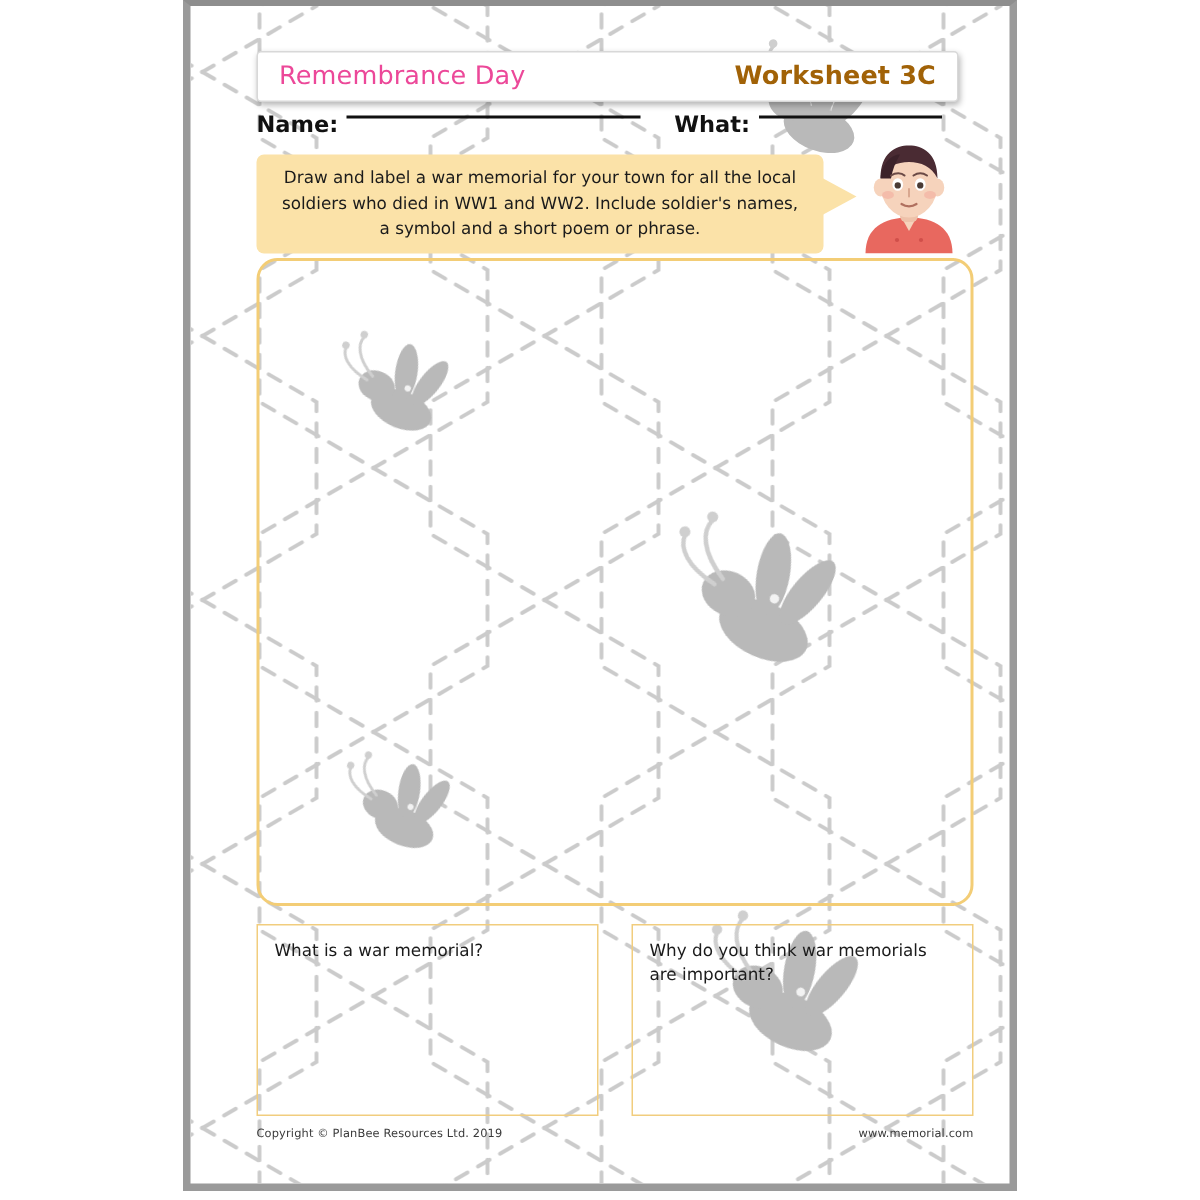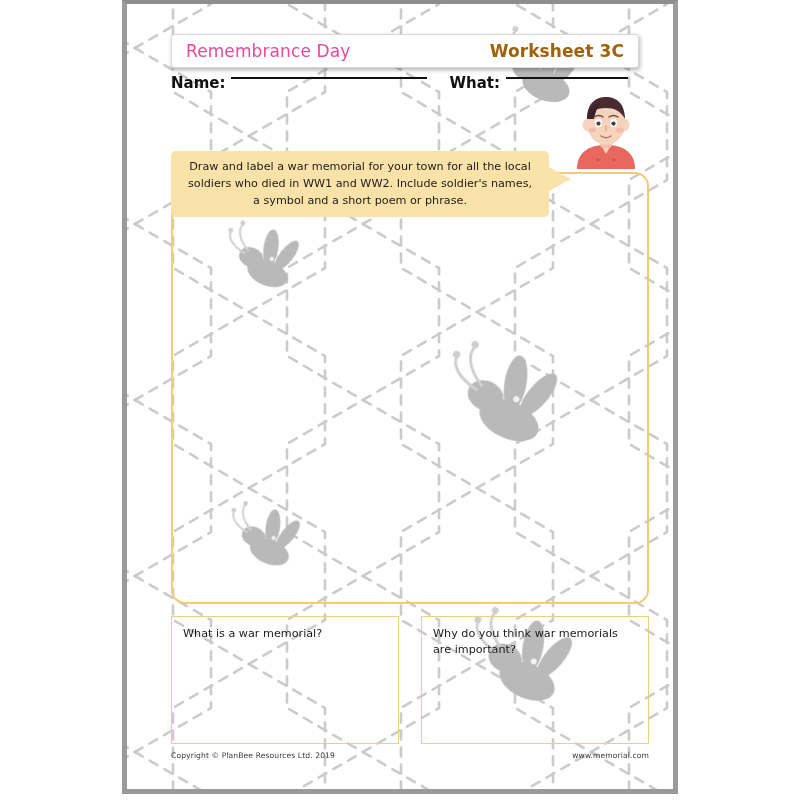--- a/index.html
+++ b/index.html
@@ -126,21 +126,20 @@
     width: 432px;
     z-index: 4;
   }
   .callout {
     position: relative;
     background: #fbe2a8;
     border-radius: 5px;
     padding: 7px 16px 8px 16px;
     box-sizing: border-box;
     width: 378px;
-    margin-top: 48px;
   }
   .callout-text {
     font-family: "DejaVu Sans", sans-serif;
     font-size: 11.2px;
     line-height: 1.52;
     color: #1b1b1b;
     text-align: center;
     white-space: pre-line;
   }
   .callout-tail {

